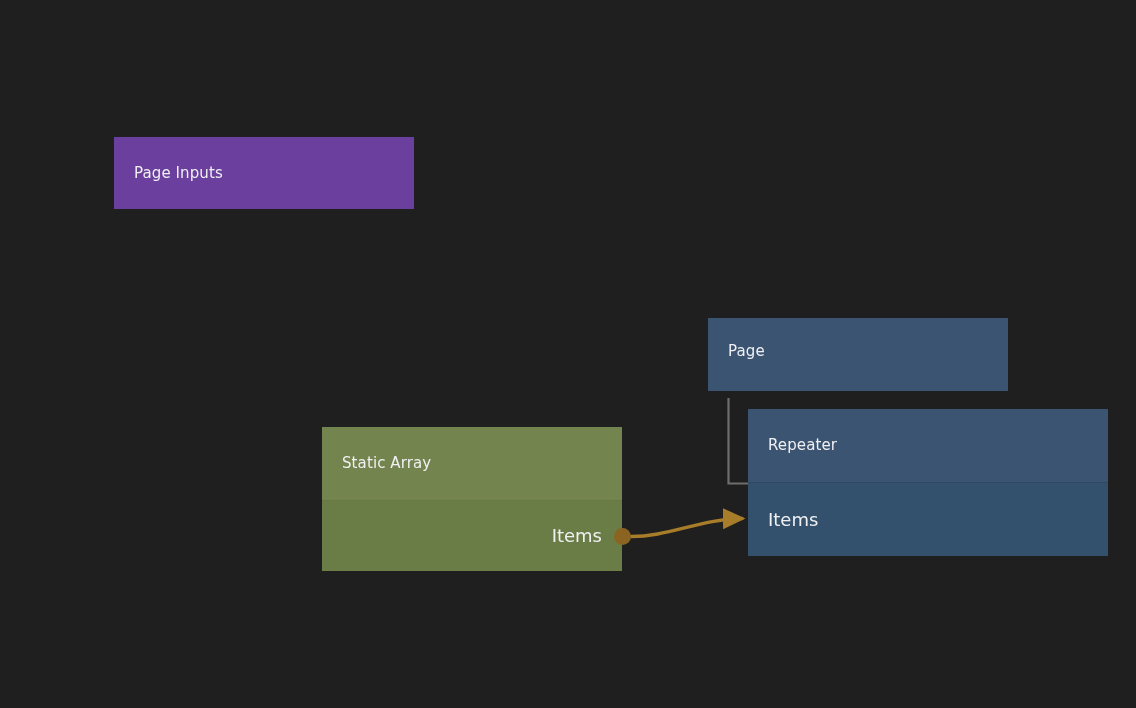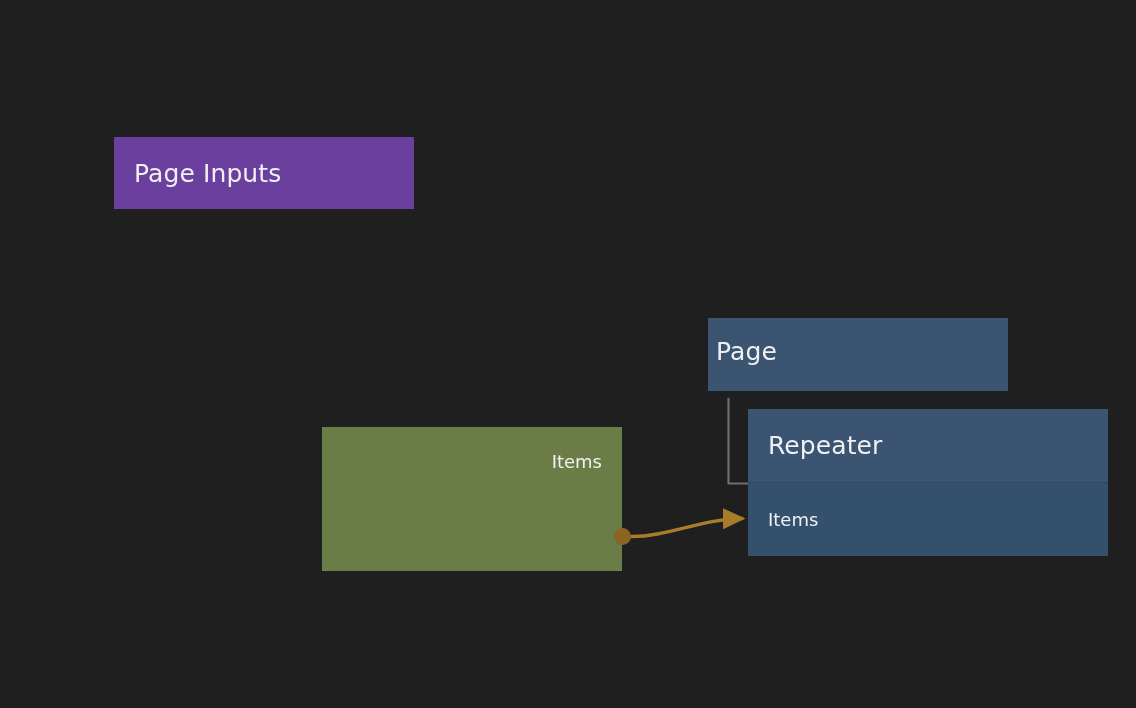--- a/index.html
+++ b/index.html
@@ -38,21 +38,21 @@
     z-index: 10;
   }
   .node-header {
     box-sizing: border-box;
     display: flex;
     align-items: center;
     width: 100%;
   }
   .node-header-title {
     color: #f0f0f2;
-    font-size: 25px;
+    font-size: 15px;
     line-height: 1;
     letter-spacing: 0.1px;
     white-space: nowrap;
   }
   .node-body {
     box-sizing: border-box;
     width: 100%;
     display: flex;
     align-items: center;
   }
@@ -93,21 +93,21 @@
   
   #node-page {
     left: 708px;
     top: 318px;
     width: 300px;
     height: 73px;
     background: #3a5472;
   }
   #node-page .node-header {
     height: 66px;
-    padding-left: 8px;
+    padding-left: 20px;
   }
 
   
   #node-repeater {
     left: 748px;
     top: 409px;
     width: 360px;
     height: 147px;
     background: #33506c;
   }
@@ -186,20 +186,23 @@
       <span class="node-header-title">Repeater</span>
     </div>
     <div class="node-body">
       <div class="port-row input">
         <span class="port-label">Items</span>
       </div>
     </div>
   </div>
 
   <div class="node" id="node-static-array">
+    <div class="node-header">
+      <span class="node-header-title">Static Array</span>
+    </div>
     <div class="node-body">
       <div class="port-row output">
         <span class="port-label">Items</span>
       </div>
     </div>
   </div>
 
   <div class="port-dot" id="port-dot-items-out"></div>
 
 </div>

